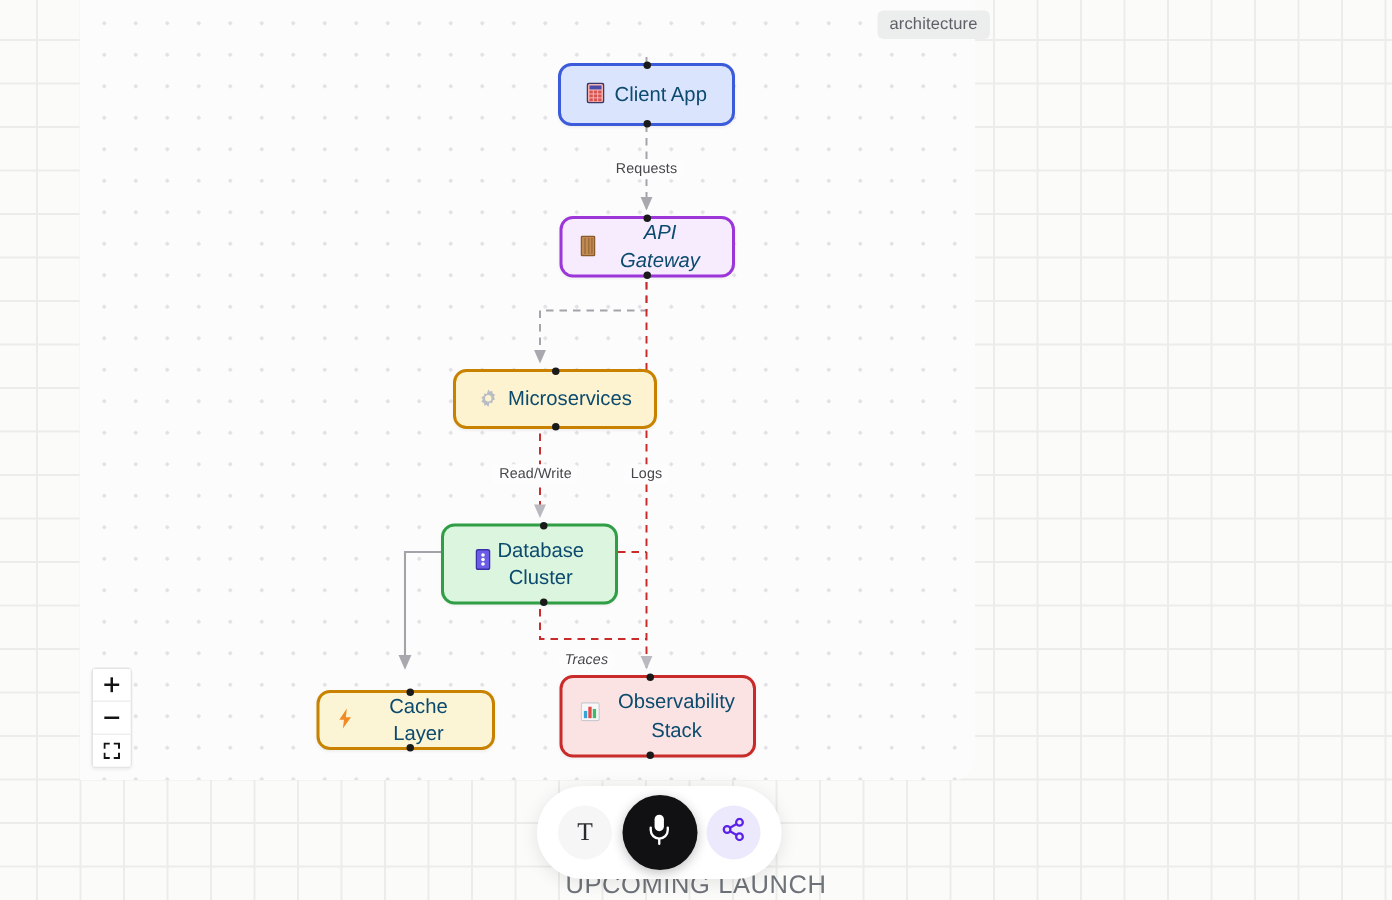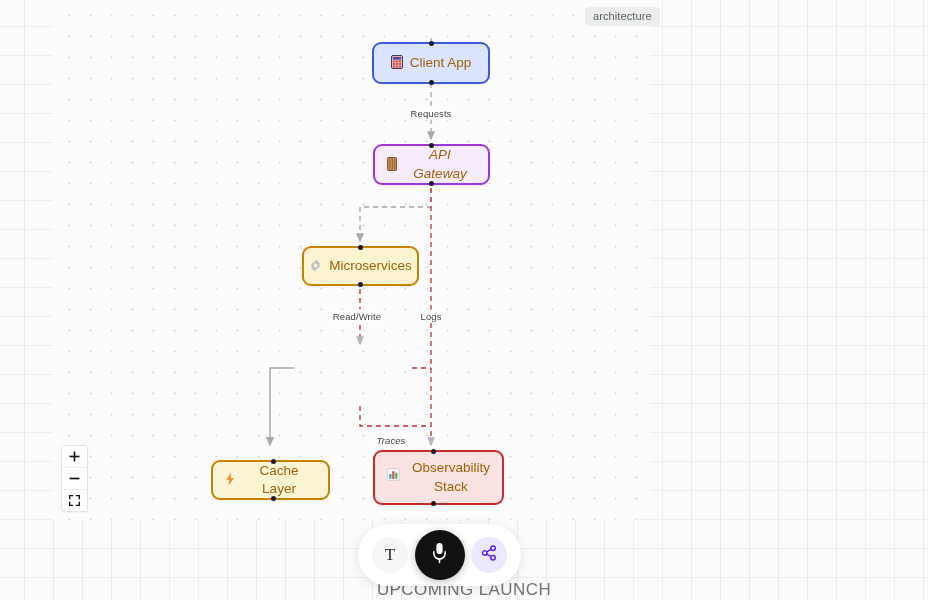--- a/index.html
+++ b/index.html
@@ -44,21 +44,21 @@
     position: absolute;
     box-sizing: border-box;
     display: flex;
     align-items: center;
     justify-content: center;
     gap: 7px;
     border-width: 2px;
     border-style: solid;
     border-radius: 9px;
     font-size: 13.5px;
-    color: #a16207;
+    color: #0c4a6e;
     text-align: center;
     line-height: 1.35;
     padding: 6px 12px;
     z-index: 5;
     box-shadow: 0 1px 2px rgba(0,0,0,0.05);
   }
   .node .ico {
     font-size: 13px;
     line-height: 1;
     flex: 0 0 auto;
@@ -234,32 +234,46 @@
           <line x1="3" y1="1.6" x2="3" y2="12.4" stroke="#9a6a38" stroke-width="0.9"></line>
           <line x1="5.5" y1="1.6" x2="5.5" y2="12.4" stroke="#9a6a38" stroke-width="0.9"></line>
           <line x1="7.6" y1="1.6" x2="7.6" y2="12.4" stroke="#9a6a38" stroke-width="0.9"></line>
         </svg>
       </span>
       <span class="lbl">API Gateway</span>
       <span class="handle t"></span>
       <span class="handle b"></span>
     </div>
 
-    <div class="node" id="node-microservices" style="left:249px; top:250px; width:117px; height:40px; border-color:#c98200; background:#fdf3d0;">
+    <div class="node" id="node-microservices" style="left:249px; top:250px; width:136px; height:40px; border-color:#c98200; background:#fdf3d0;">
       <span class="ico">
         <svg width="13" height="13" viewBox="0 0 16 16">
           <path fill="#b8bcc4" d="M8 0.6l1.1 1.9 2.2-.5.3 2.2 2 .9-1.1 1.9 1.1 1.9-2 .9-.3 2.2-2.2-.5L8 15.4l-1.1-1.9-2.2.5-.3-2.2-2-.9 1.1-1.9L2.4 7.1l2-.9.3-2.2 2.2.5z"></path>
           <circle cx="8" cy="8" r="2.6" fill="#fdf3d0"></circle>
         </svg>
       </span>
       <span class="lbl">Microservices</span>
       <span class="handle t"></span>
       <span class="handle b"></span>
     </div>
 
+    <div class="node" id="node-database-cluster" style="left:241px; top:353px; width:118px; height:54px; border-color:#2f9e44; background:#dcf5df; align-items:center;">
+      <span class="ico" style="align-self:flex-start; margin-top:9px;">
+        <svg width="10" height="14" viewBox="0 0 10 14">
+          <rect x="0.5" y="0.5" width="9" height="13" rx="1.4" fill="#6b5ce7" stroke="#3b2fa8" stroke-width="1"></rect>
+          <circle cx="5" cy="4" r="1.2" fill="#fff"></circle>
+          <circle cx="5" cy="7" r="1.2" fill="#fff"></circle>
+          <circle cx="5" cy="10" r="1.2" fill="#fff"></circle>
+        </svg>
+      </span>
+      <span class="lbl" style="margin-left:-2px;">Database
+Cluster</span>
+      <span class="handle t" style="left:66px;"></span>
+      <span class="handle b" style="left:66px;"></span>
+    </div>
 
     <div class="node" id="node-cache-layer" style="left:158px; top:464px; width:119px; height:40px; border-color:#c98200; background:#fbf4d5;">
       <span class="ico">
         <svg width="10" height="14" viewBox="0 0 10 14">
           <path d="M6.2 0.4L1.2 7.8h3.1L3.6 13.6 9 6.1H5.6z" fill="#f08c28"></path>
         </svg>
       </span>
       <span class="lbl">Cache Layer</span>
       <span class="handle t" style="left:60px;"></span>
       <span class="handle b" style="left:60px;"></span>

